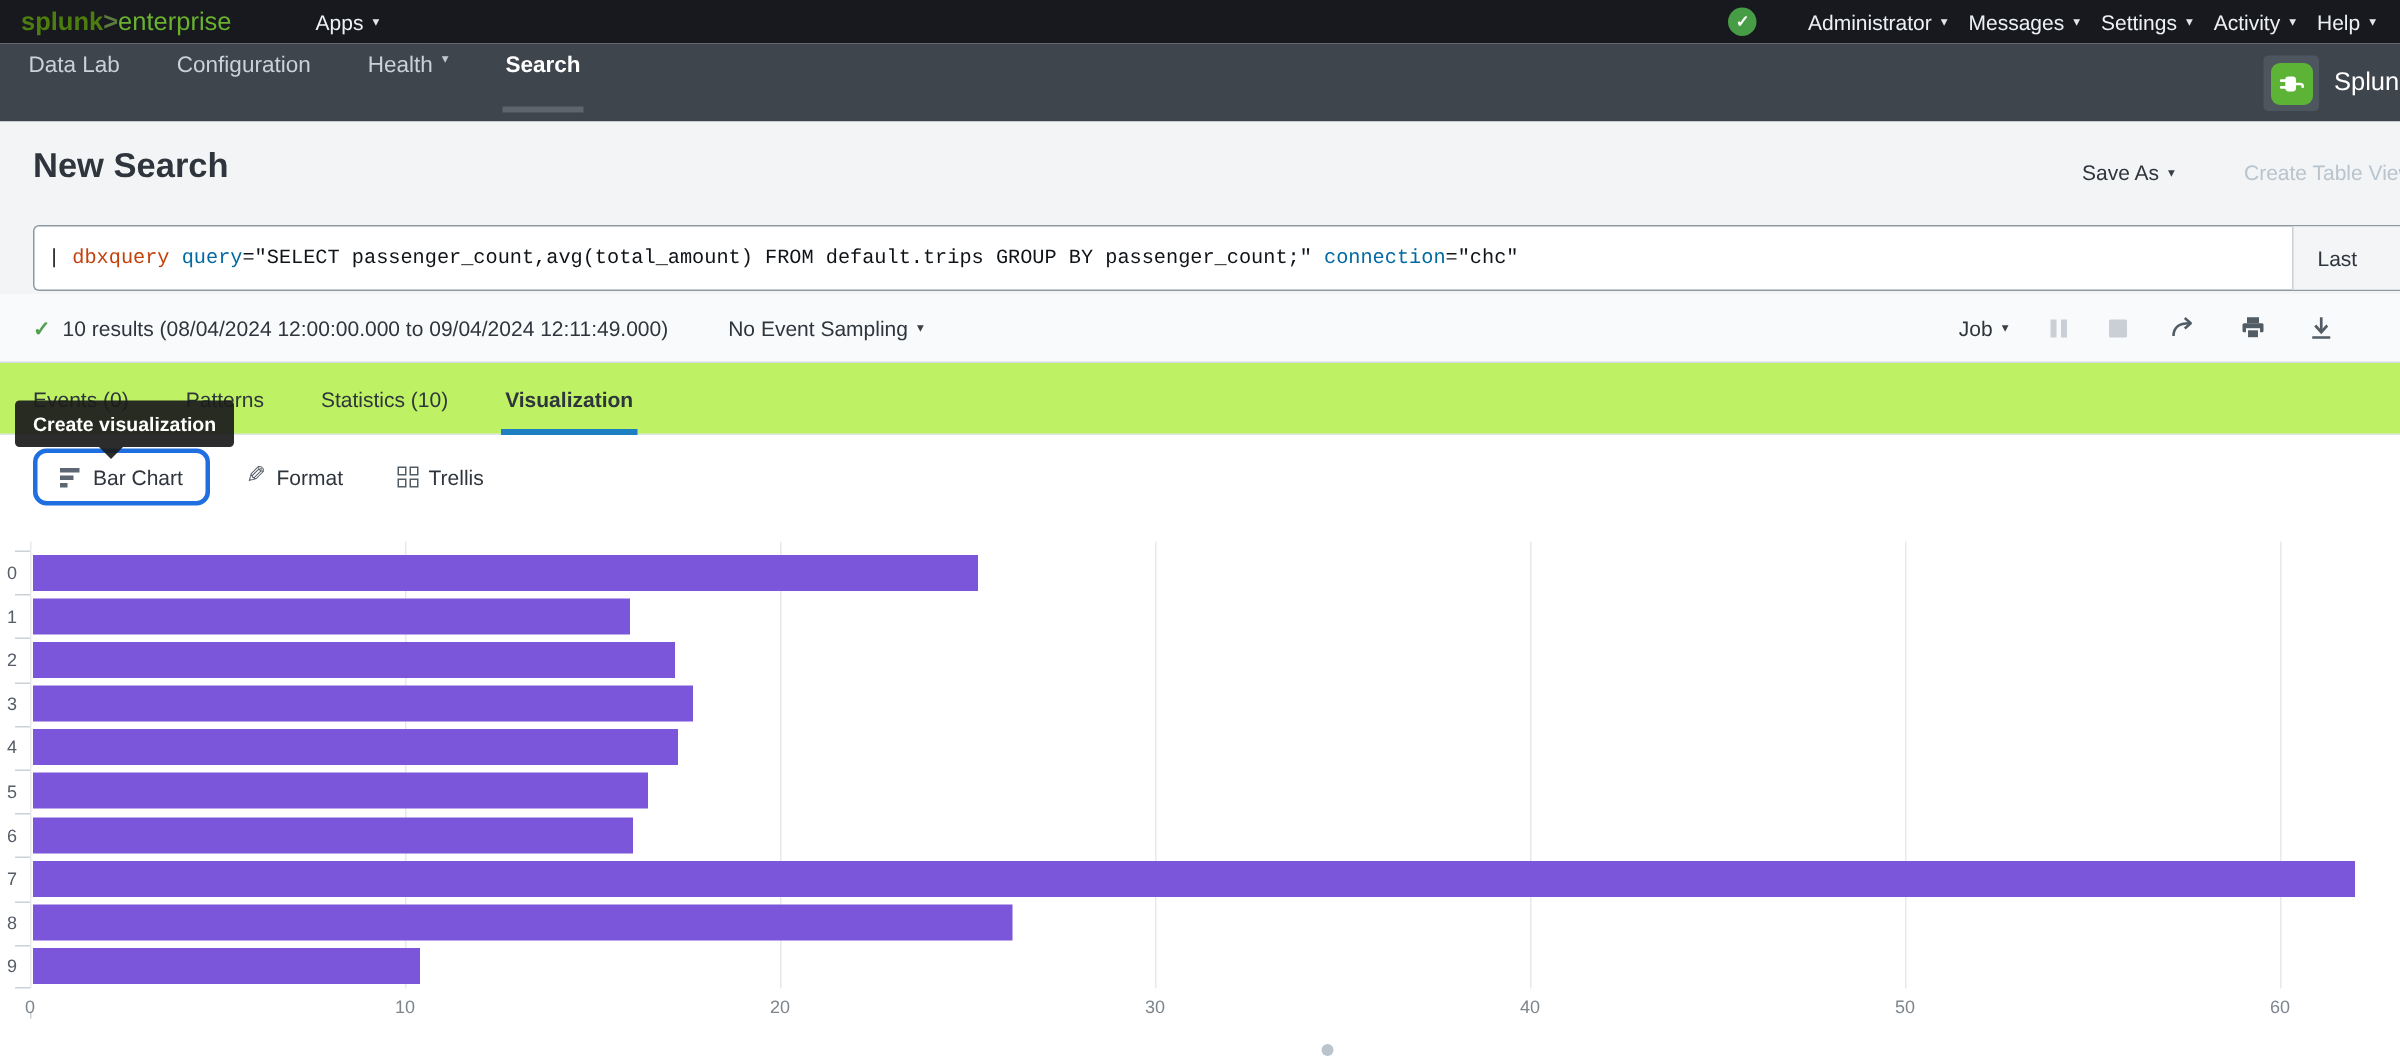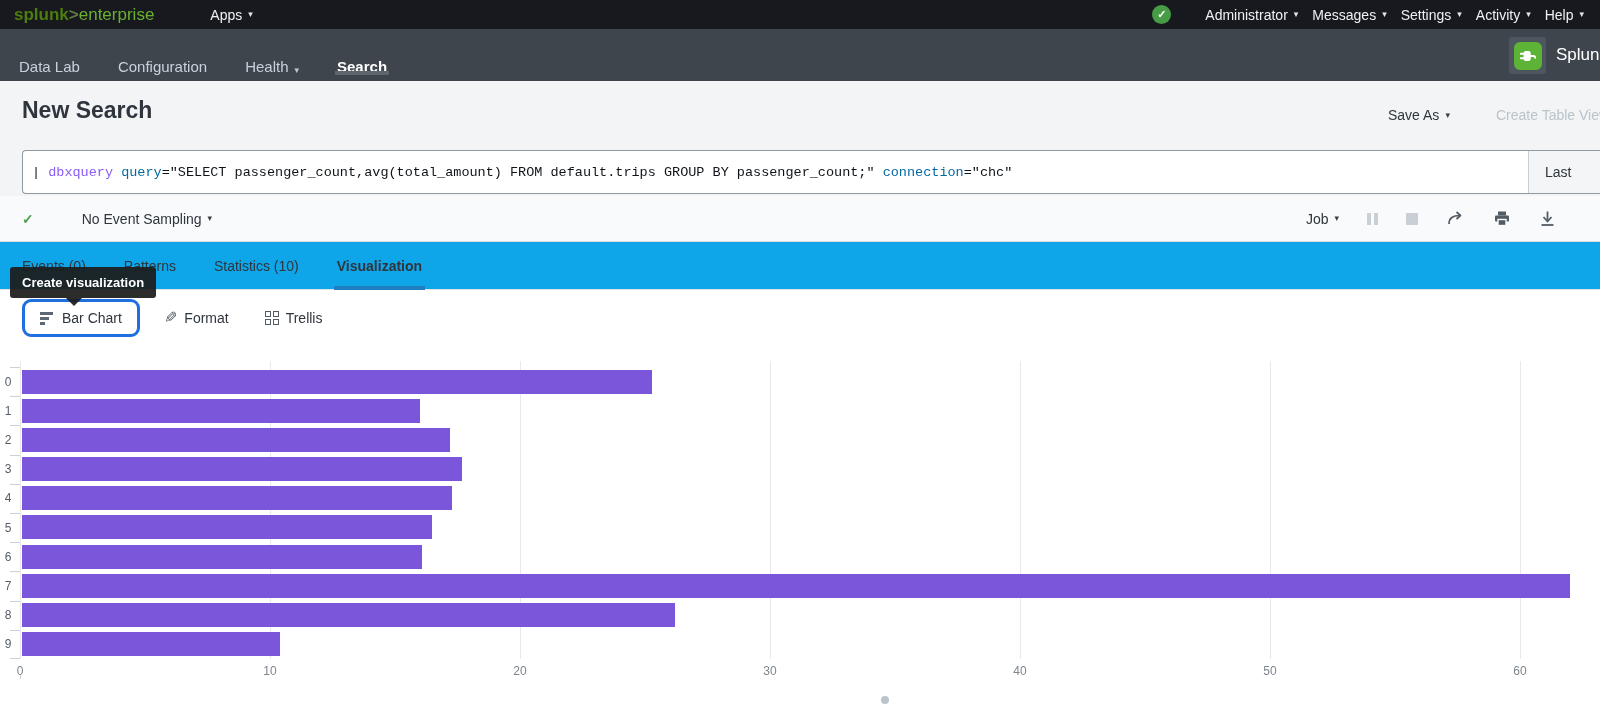--- a/index.html
+++ b/index.html
@@ -17,53 +17,53 @@
   .logo .l2 { color:#5f7a40; font-weight:700; }
   .logo .l3 { color:#69b12f; font-weight:400; }
   .tb-item { display:flex; align-items:center; gap:6px; cursor:pointer; white-space:nowrap; }
   .tb-apps { margin-left:56px; }
   .topbar-right { margin-left:auto; display:flex; align-items:center; gap:34px; margin-right:16px; }
   .status-dot { width:19px; height:19px; border-radius:50%; background:#479c46; display:flex; align-items:center; justify-content:center; color:#fff; font-size:11px; font-weight:700; }
   .caret { font-size:9px; opacity:.95; line-height:1; }
 
   
   .appbar { height:52px; background:#3e454d; display:flex; align-items:center; color:#c9d1d9; font-size:15px; position:relative; padding-left:19px; }
-  .ab-item { position:relative; height:40px; display:flex; align-items:flex-end; gap:6px; cursor:pointer; margin-right:38px; white-space:nowrap; }
+  .ab-item { position:relative; height:40px; display:flex; align-items:flex-start; gap:6px; cursor:pointer; margin-right:38px; white-space:nowrap; }
   .ab-item.active { color:#ffffff; font-weight:700; }
   .ab-underline { position:absolute; bottom:0; left:-2px; right:-2px; height:4px; background:#5d656d; }
   .app-icon-tile { position:absolute; right:54px; top:8px; width:37px; height:37px; background:#4d565e; border-radius:3px; display:flex; align-items:center; justify-content:center; cursor:pointer; }
   .app-icon-green { width:28px; height:28px; background:#5cb335; border-radius:6px; display:flex; align-items:center; justify-content:center; }
   .app-name { position:absolute; left:1556px; top:50%; transform:translateY(-50%); color:#ffffff; font-size:17px; white-space:nowrap; }
 
   
   .header-band { position:relative; height:115px; background:#f2f4f6; }
   .page-title { position:absolute; left:22px; top:16px; margin:0; font-size:23px; font-weight:600; color:#2f353c; }
   .save-as { position:absolute; left:1388px; top:26px; font-size:14px; color:#2f353c; display:flex; align-items:center; gap:6px; cursor:pointer; white-space:nowrap; }
   .create-table { position:absolute; left:1496px; top:26px; font-size:14px; color:#bac4cc; white-space:nowrap; cursor:pointer; }
 
   .search-bar { position:absolute; left:22px; right:0; top:69px; height:44px; background:#fff; border:1px solid #8f99a1; border-right:none; border-radius:4px 0 0 4px; display:flex; }
   .query { flex:1; display:flex; align-items:center; padding-left:9px; font-family:"Liberation Mono","DejaVu Sans Mono",monospace; font-size:13.5px; white-space:pre; overflow:hidden; color:#101418; cursor:text; }
   .seg-plain { color:#101418; }
-  .seg-cmd { color:#8b5cf6; }
+  .seg-cmd { color:#c2410c; }
   .seg-attr { color:#0369a1; }
   .timerange { width:72px; border-left:1px solid #c9d0d5; background:#f3f5f7; display:flex; align-items:center; padding-left:16px; font-size:14px; color:#2f353c; cursor:pointer; overflow:hidden; }
 
   
   .results-bar { height:46px; background:#f9fafb; border-bottom:1px solid #d6dce0; display:flex; align-items:center; font-size:14px; color:#2f353c; padding-left:22px; }
   .res-check { color:#53a051; font-weight:700; margin-right:8px; font-size:14px; }
   .sampling { margin-left:40px; display:flex; align-items:center; gap:6px; cursor:pointer; }
   .job-tools { margin-left:auto; display:flex; align-items:center; gap:28px; padding-right:44px; color:#525c65; }
   .job-menu { display:flex; align-items:center; gap:6px; color:#2f353c; cursor:pointer; }
   .icon-pause { display:flex; gap:3px; cursor:pointer; }
   .icon-pause i { width:4px; height:12px; background:#c9cfd4; display:block; }
   .icon-stop { width:12px; height:12px; background:#c9cfd4; border-radius:1px; cursor:pointer; }
   .tool-svg { display:block; cursor:pointer; }
 
   
-  .tabs-row { height:48px; background:#0ea5e9; border-bottom:1px solid #e0e5e8; display:flex; align-items:flex-end; padding-left:22px; }
+  .tabs-row { height:48px; background:#bef264; border-bottom:1px solid #e0e5e8; display:flex; align-items:flex-end; padding-left:22px; }
   .tab { margin-right:38px; padding-bottom:15px; font-size:14px; color:#2f353c; position:relative; cursor:pointer; white-space:nowrap; }
   .tab.active { font-weight:700; }
   .tab-underline { position:absolute; left:-3px; right:-3px; bottom:-1px; height:4px; background:#1d7ec2; }
 
   
   .tooltip { position:absolute; left:10px; top:267px; z-index:50; background:rgba(28,28,28,.93); color:#fff; font-size:13px; font-weight:700; padding:8px 12px; border-radius:3px; white-space:nowrap; }
   .tooltip-caret { position:absolute; left:56px; top:100%; width:0; height:0; border:8px solid transparent; border-top-color:rgba(28,28,28,.93); border-bottom-width:0; }
 
   
   .controls-row { background:#fff; height:48px; padding:9px 0 0 22px; display:flex; align-items:flex-start; }
@@ -171,20 +171,21 @@
   <div class="search-bar">
     <div class="query" id="query"><span class="seg-plain">| </span><span class="seg-cmd">dbxquery</span><span class="seg-plain"> </span><span class="seg-attr">query</span><span class="seg-plain">="SELECT passenger_count,avg(total_amount) FROM default.trips GROUP BY passenger_count;"</span><span class="seg-plain"> </span><span class="seg-attr">connection</span><span class="seg-plain">="chc"</span></div>
     <div class="timerange">
       <span>Last</span>
     </div>
   </div>
 </div>
 
 <div class="results-bar">
   <span class="res-check">✓</span>
+  <span>10 results (08/04/2024 12:00:00.000 to 09/04/2024 12:11:49.000)</span>
   <div class="sampling">
     <span>No Event Sampling</span>
     <span class="caret">▾</span>
   </div>
   <div class="job-tools">
     <div class="job-menu">
       <span>Job</span>
       <span class="caret">▾</span>
     </div>
     <div class="icon-pause">

